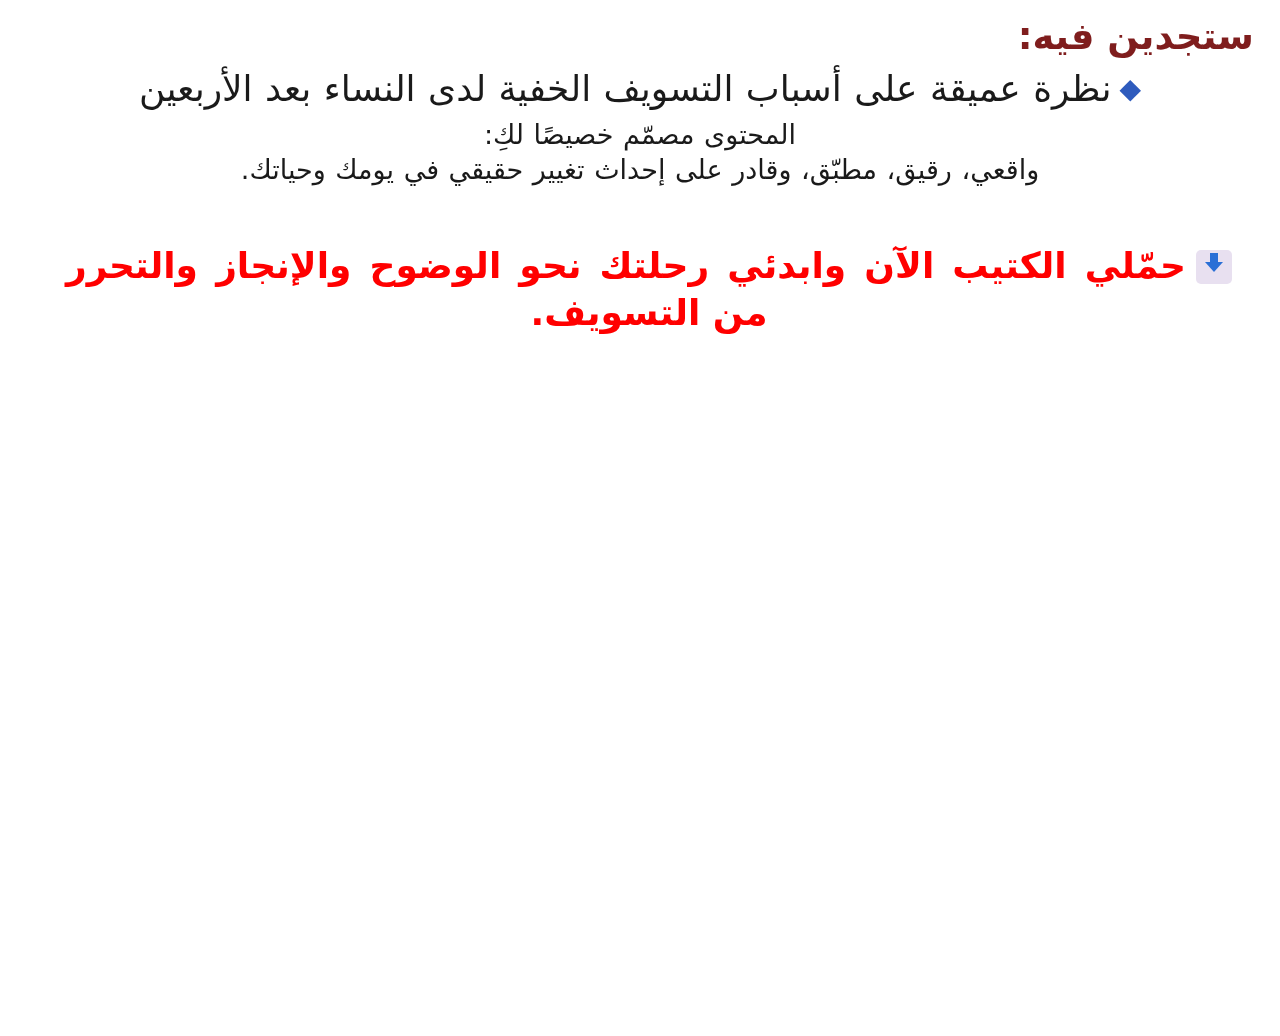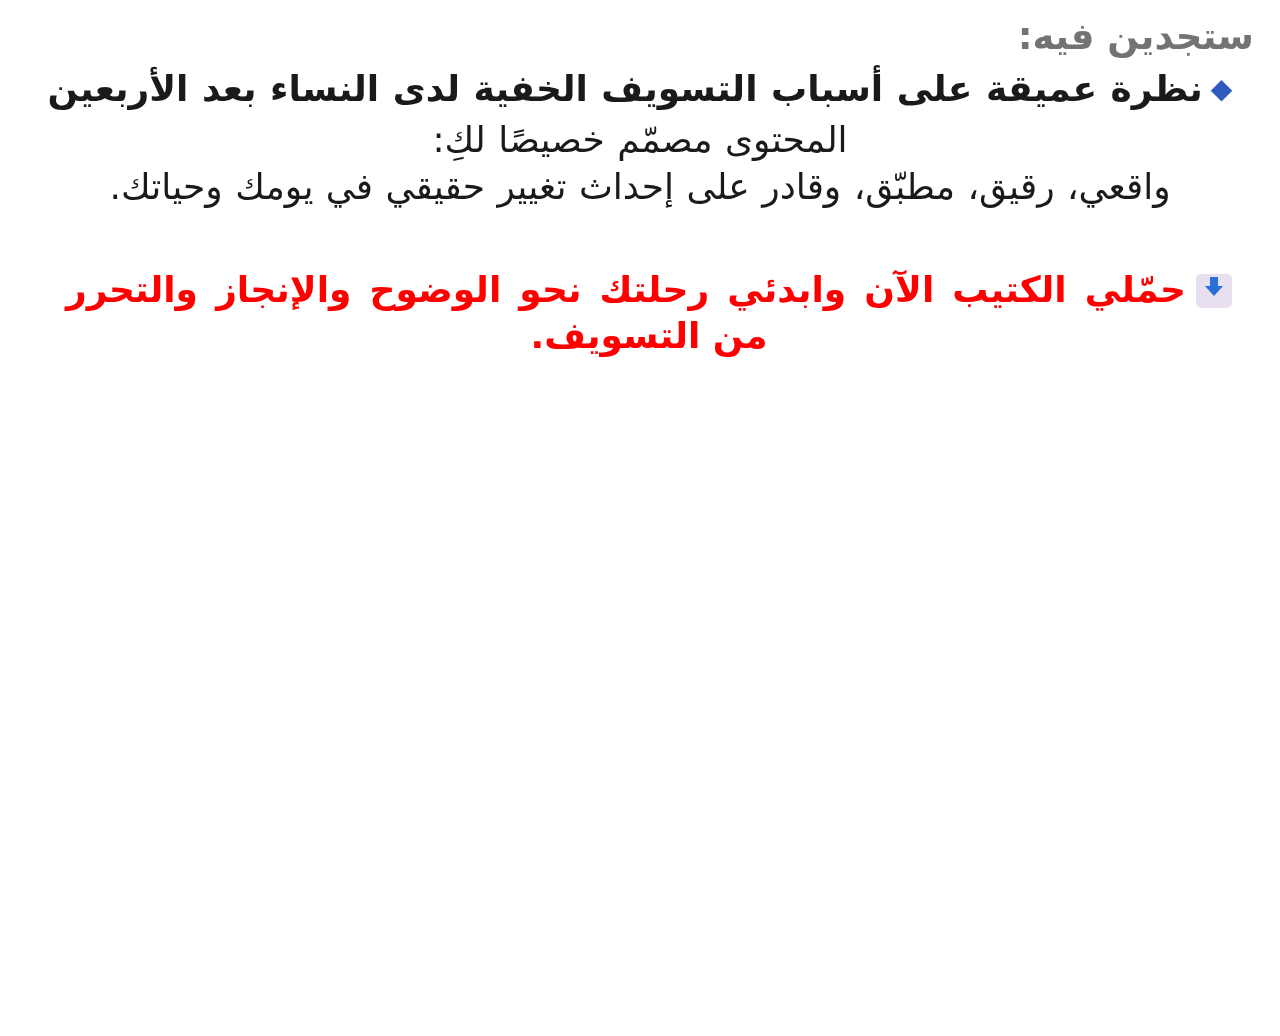--- a/index.html
+++ b/index.html
@@ -18,48 +18,47 @@
     width: 1280px;
     height: 1036px;
     box-sizing: border-box;
     padding: 14px 26px 0 26px;
     direction: rtl;
     text-align: right;
   }
   .heading {
     font-size: 37px;
     font-weight: bold;
-    color: #737373;
+    color: #7f1d1d;
     line-height: 1.25;
     margin: 0 0 6px 0;
     letter-spacing: 0px;
   }
   .bullet-list {
     margin: 0;
     padding: 0;
     list-style: none;
   }
   .bullet-item {
     font-size: 36px;
     color: #1a1a1a;
     line-height: 1.30;
     margin: 4px 0 4px 0;
     text-align: justify;
     text-align-last: center;
     word-spacing: 1px;
-    font-weight: bold;
   }
   .bullet-mark {
     color: #2e5bbd;
     font-size: 28px;
     vertical-align: 3px;
     margin-left: 8px;
   }
   .para {
-    font-size: 36px;
+    font-size: 27px;
     color: #1a1a1a;
     line-height: 1.30;
     margin: 0;
     text-align: justify;
     text-align-last: center;
     word-spacing: 1px;
   }
   .para.center {
     text-align: center;
     text-align-last: center;

